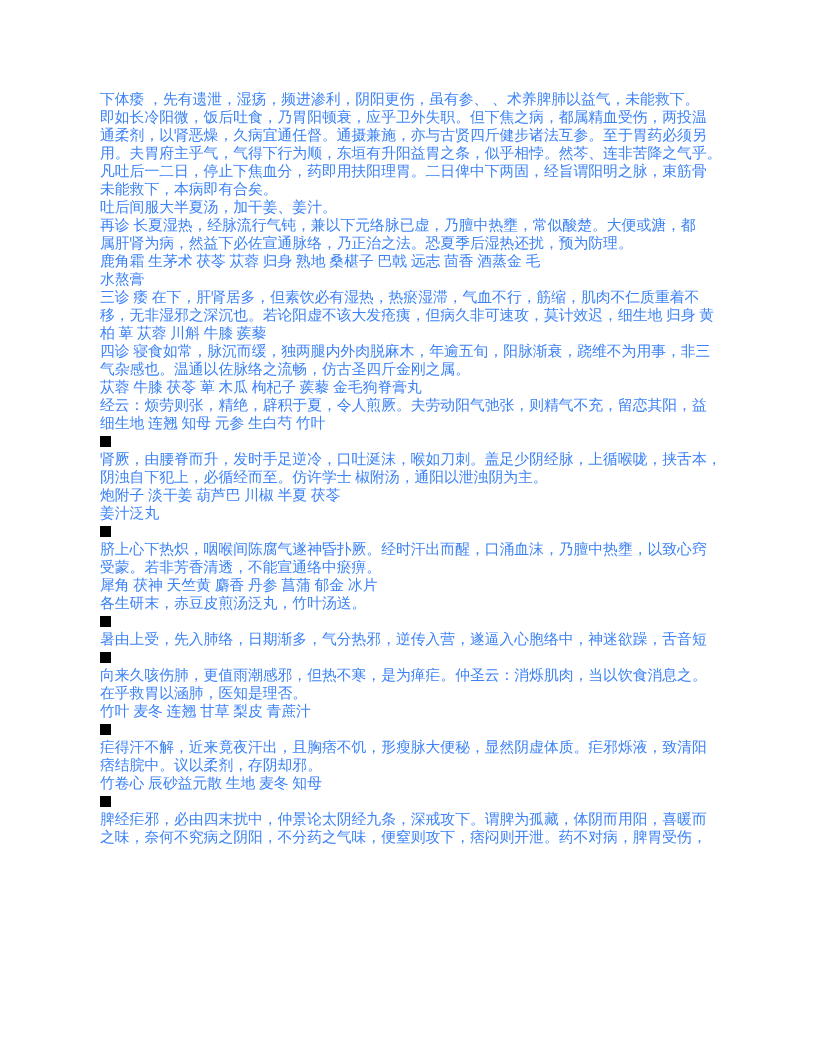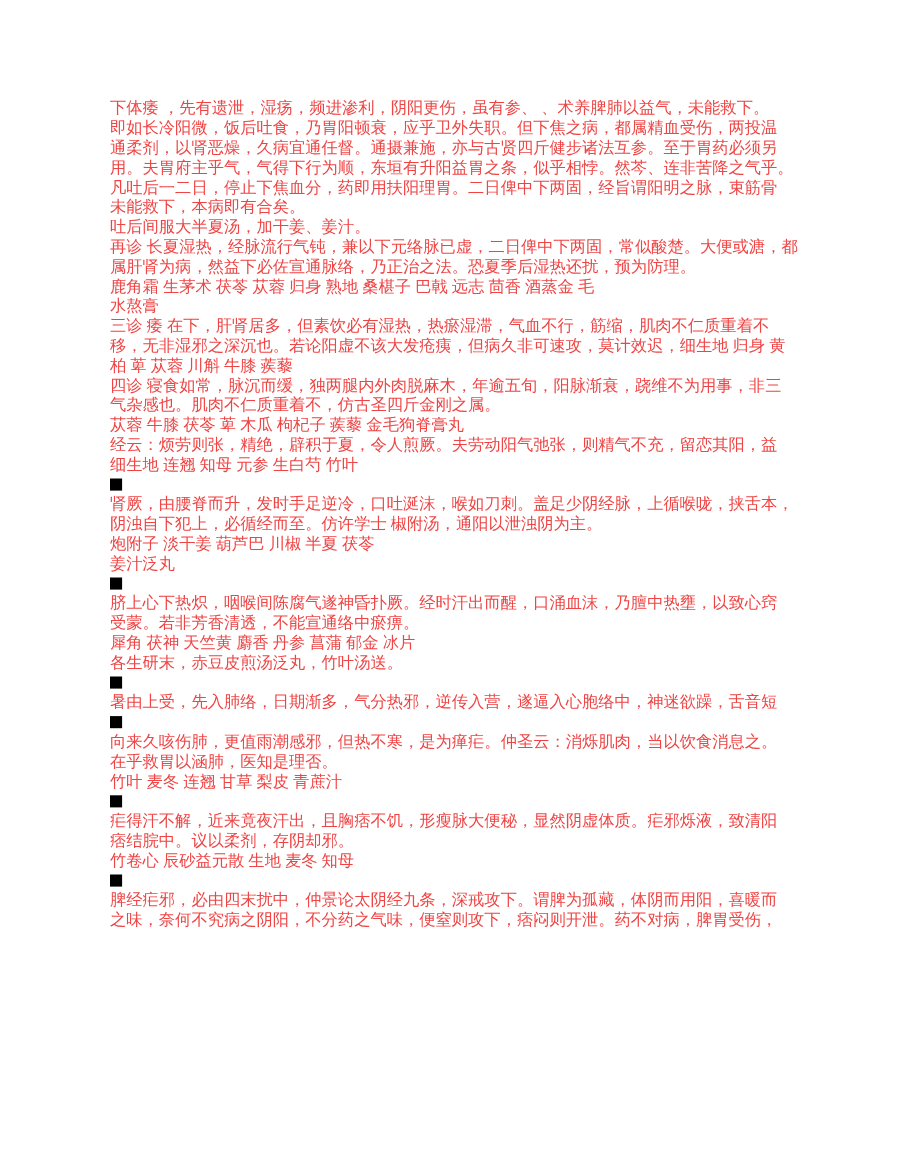--- a/index.html
+++ b/index.html
@@ -13,21 +13,21 @@
     height: 1056px;
     background: #ffffff;
     overflow: hidden;
     font-family: "Liberation Serif", "DejaVu Serif", serif;
   }
   #text-block {
     position: absolute;
     left: 100px;
     top: 90px;
     width: 622px;
-    color: #ef4444;
+    color: #3b82f6;
     font-size: 14.8px;
   }
   .line {
     height: 18px;
     line-height: 18px;
     white-space: nowrap;
     letter-spacing: 0px;
   }
   .marker-line .square {
     display: inline-block;
@@ -42,29 +42,29 @@
 
 <div id="page">
   <div id="text-block">
       <div class="line">下体痿 ，先有遗泄，湿疡，频进渗利，阴阳更伤，虽有参、 、术养脾肺以益气，未能救下。</div>
       <div class="line">即如长冷阳微，饭后吐食，乃胃阳顿衰，应乎卫外失职。但下焦之病，都属精血受伤，两投温</div>
       <div class="line">通柔剂，以肾恶燥，久病宜通任督。通摄兼施，亦与古贤四斤健步诸法互参。至于胃药必须另</div>
       <div class="line">用。夫胃府主乎气，气得下行为顺，东垣有升阳益胃之条，似乎相悖。然芩、连非苦降之气乎。</div>
       <div class="line">凡吐后一二日，停止下焦血分，药即用扶阳理胃。二日俾中下两固，经旨谓阳明之脉，束筋骨</div>
       <div class="line">未能救下，本病即有合矣。</div>
       <div class="line">吐后间服大半夏汤，加干姜、姜汁。</div>
-      <div class="line">再诊 长夏湿热，经脉流行气钝，兼以下元络脉已虚，二日俾中下两固，常似酸楚。大便或溏，都</div>
+      <div class="line">再诊 长夏湿热，经脉流行气钝，兼以下元络脉已虚，乃膻中热壅，常似酸楚。大便或溏，都</div>
       <div class="line">属肝肾为病，然益下必佐宣通脉络，乃正治之法。恐夏季后湿热还扰，预为防理。</div>
       <div class="line">鹿角霜 生茅术 茯苓 苁蓉 归身 熟地 桑椹子 巴戟 远志 茴香 酒蒸金 毛</div>
       <div class="line">水熬膏</div>
       <div class="line">三诊 痿 在下，肝肾居多，但素饮必有湿热，热瘀湿滞，气血不行，筋缩，肌肉不仁质重着不</div>
       <div class="line">移，无非湿邪之深沉也。若论阳虚不该大发疮痍，但病久非可速攻，莫计效迟，细生地 归身 黄</div>
       <div class="line">柏 萆 苁蓉 川斛 牛膝 蒺藜</div>
       <div class="line">四诊 寝食如常，脉沉而缓，独两腿内外肉脱麻木，年逾五旬，阳脉渐衰，跷维不为用事，非三</div>
-      <div class="line">气杂感也。肌肉不仁质重着不，仿古圣四斤金刚之属。</div>
+      <div class="line">气杂感也。温通以佐脉络之流畅，仿古圣四斤金刚之属。</div>
       <div class="line">苁蓉 牛膝 茯苓 萆 木瓜 枸杞子 蒺藜 金毛狗脊膏丸</div>
       <div class="line">经云：烦劳则张，精绝，辟积于夏，令人煎厥。夫劳动阳气弛张，则精气不充，留恋其阳，益</div>
       <div class="line">细生地 连翘 知母 元参 生白芍 竹叶</div>
       <div class="line marker-line"><span class="square"></span></div>
       <div class="line">肾厥，由腰脊而升，发时手足逆冷，口吐涎沫，喉如刀刺。盖足少阴经脉，上循喉咙，挟舌本，</div>
       <div class="line">阴浊自下犯上，必循经而至。仿许学士 椒附汤，通阳以泄浊阴为主。</div>
       <div class="line">炮附子 淡干姜 葫芦巴 川椒 半夏 茯苓</div>
       <div class="line">姜汁泛丸</div>
       <div class="line marker-line"><span class="square"></span></div>
       <div class="line">脐上心下热炽，咽喉间陈腐气遂神昏扑厥。经时汗出而醒，口涌血沫，乃膻中热壅，以致心窍</div>

